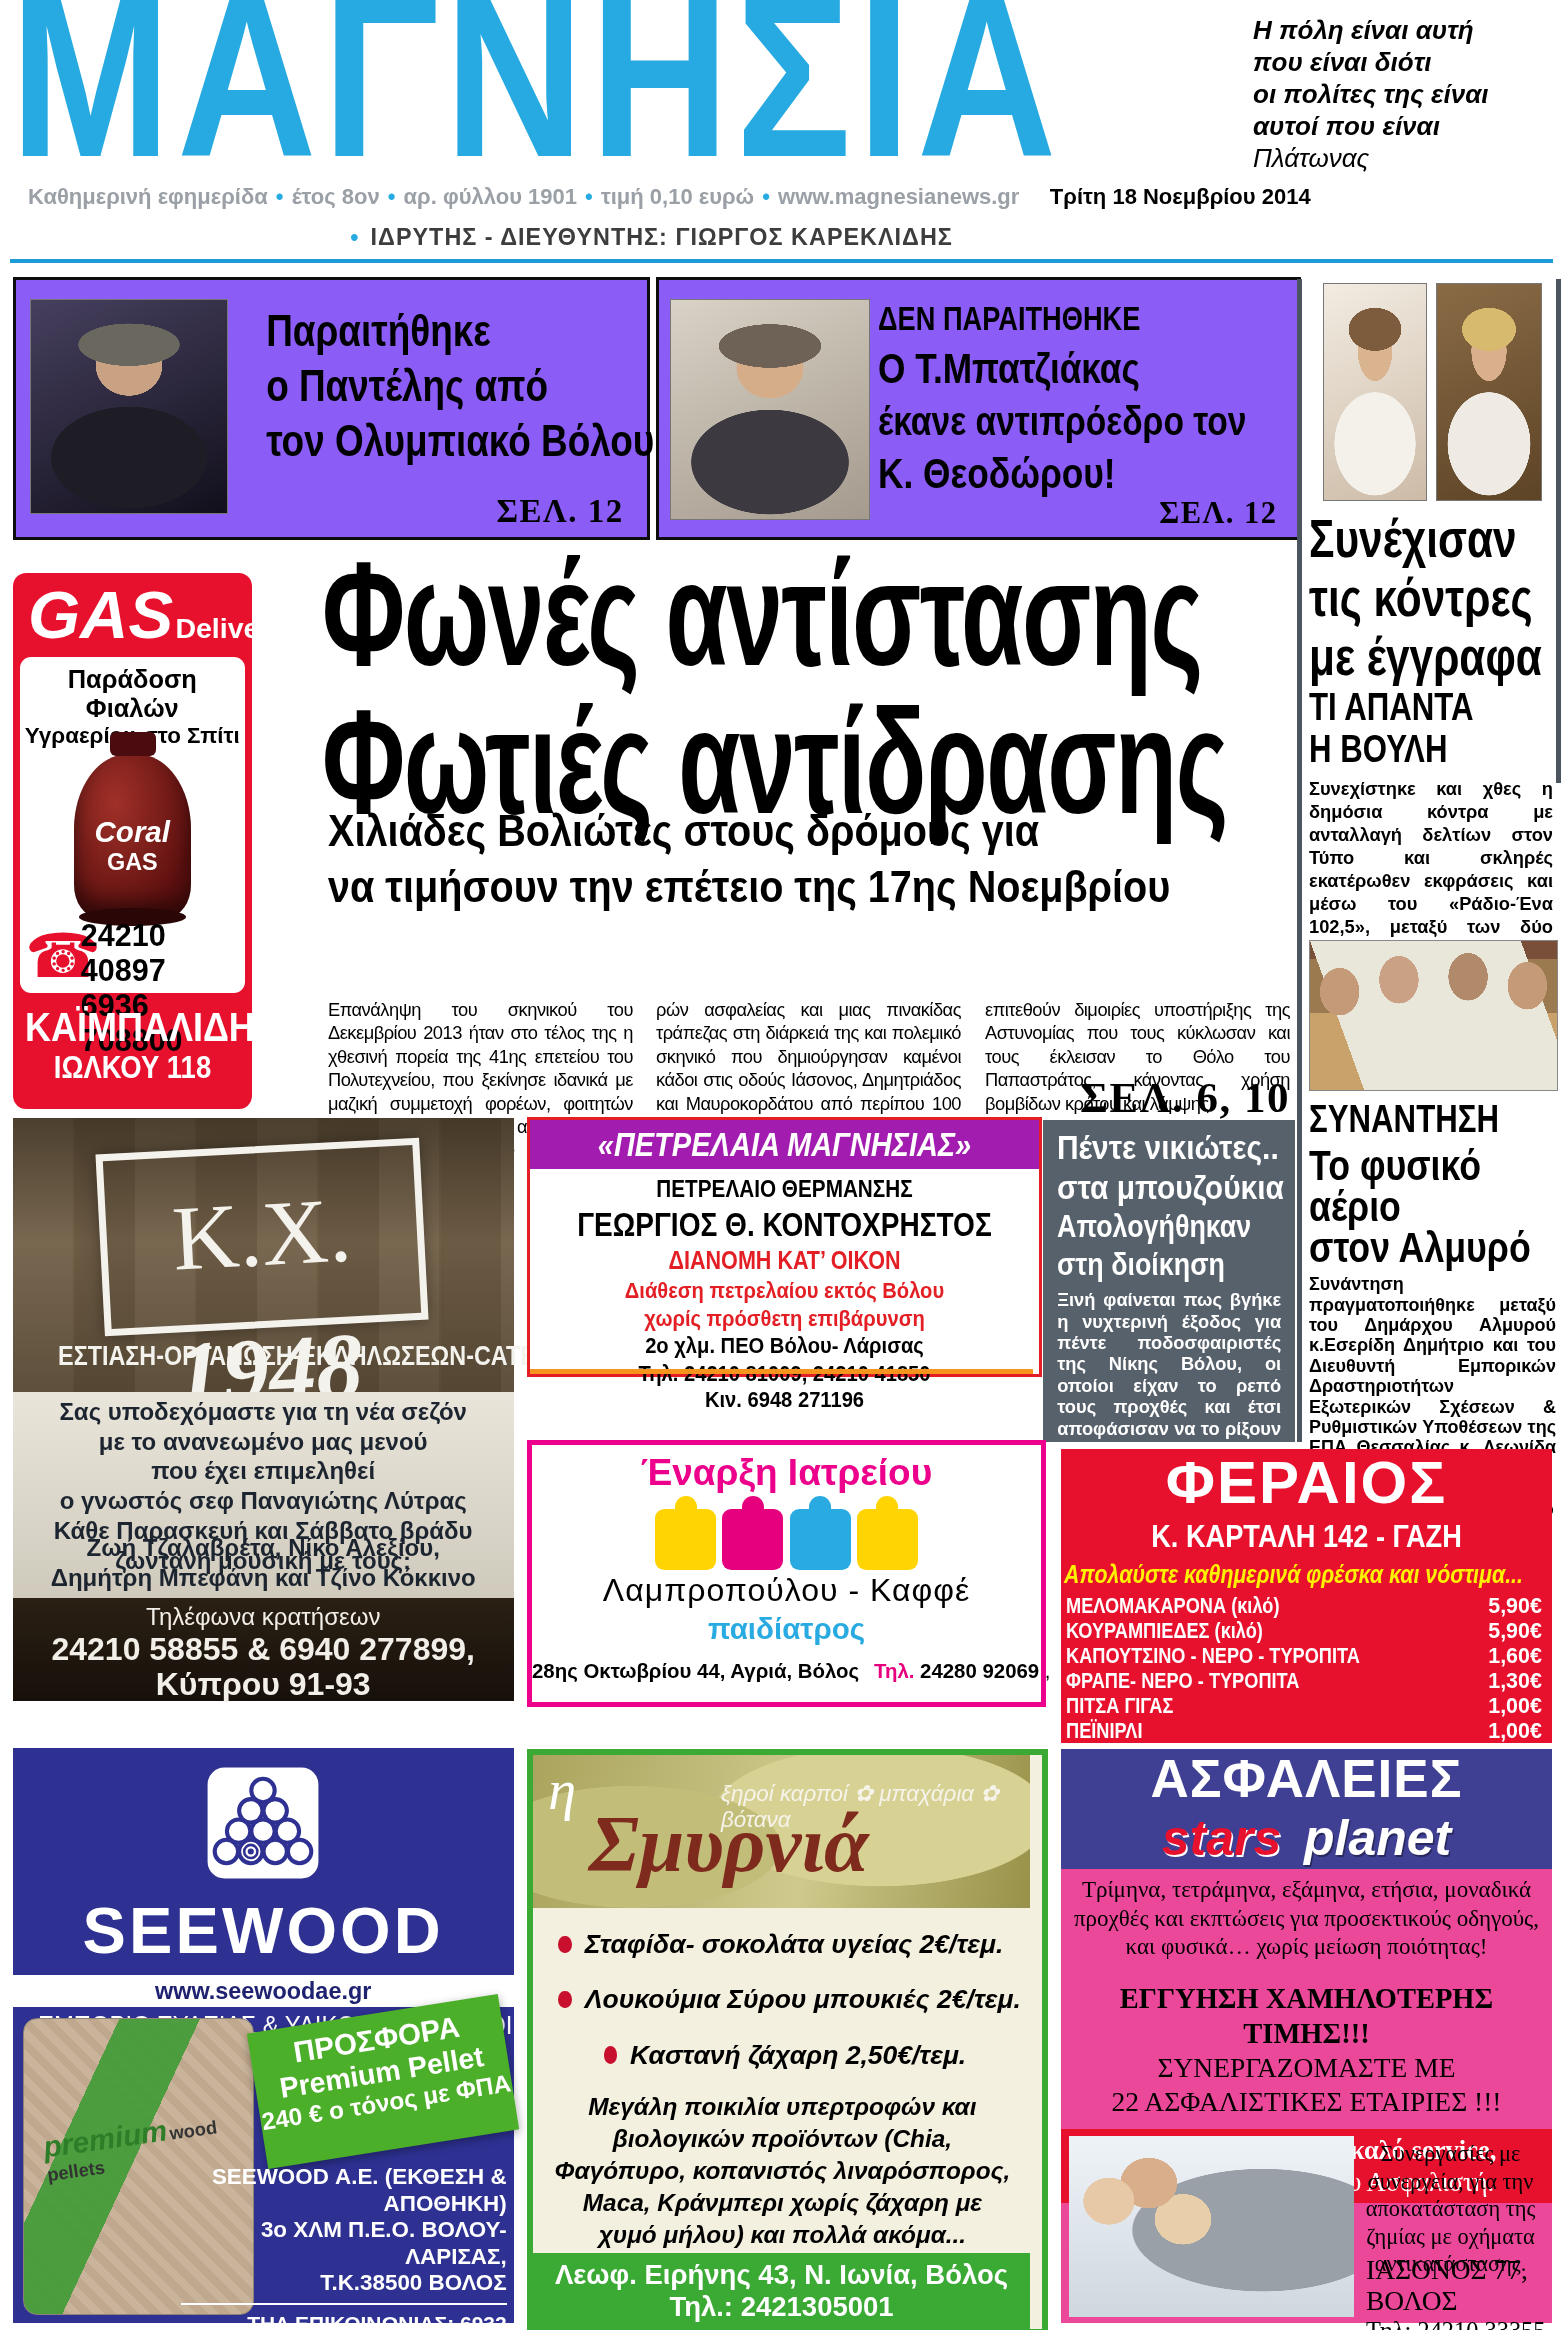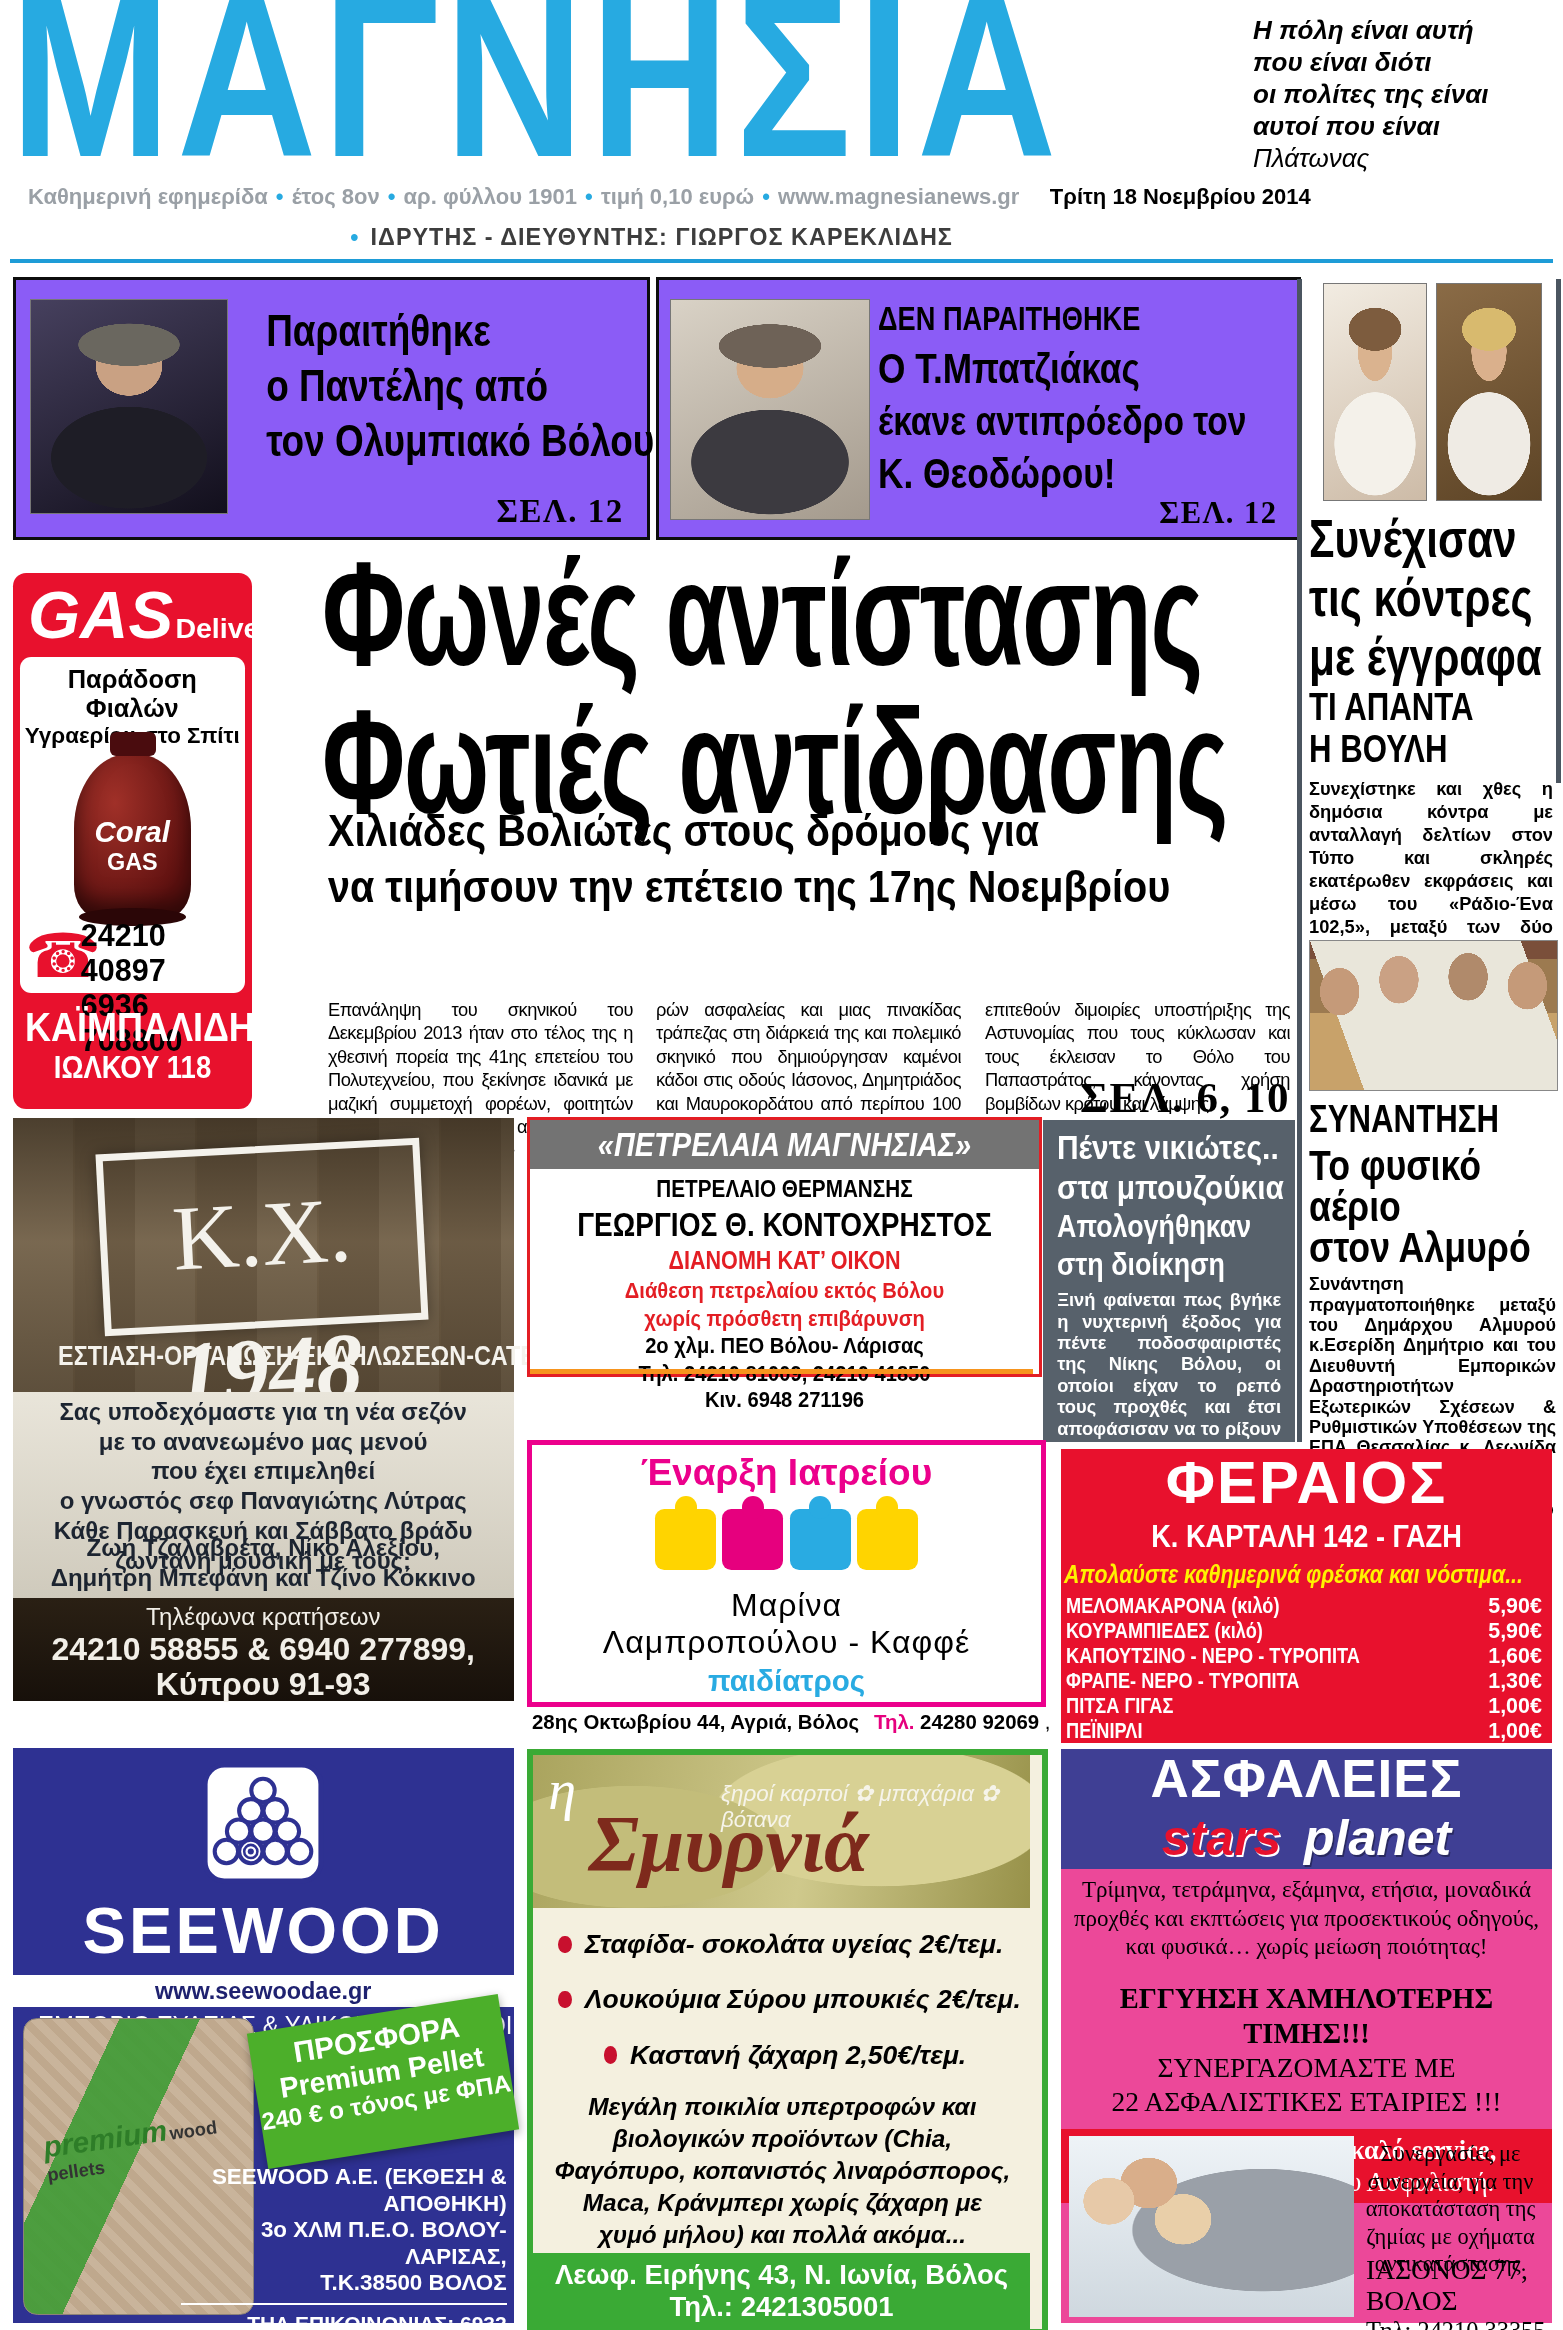--- a/index.html
+++ b/index.html
@@ -81,21 +81,21 @@
       linear-gradient(180deg, rgba(35,26,15,.55), rgba(90,75,55,.12) 45%, rgba(35,26,15,.35)),
       repeating-linear-gradient(90deg, #7d6c54 0 60px, #746249 60px 62px, #6e5d46 62px 122px);}
   .kx-stamp{border:7.1px solid #f4f2ec;transform:rotate(-3deg);color:#f4f2ec;
       font-family:"Liberation Serif",serif;box-shadow:0 0 15.3px rgba(0,0,0,.35);}
   .kx-light{background:linear-gradient(180deg,#e9e5da,#cfcabc);}
   .kx-dark{background:linear-gradient(180deg,#2a2014,#17100a);}
   .kx-line{font-size:24px;line-height:29.5px;font-weight:700;color:#1c2430;}
 
   
   .petrol{background:#fff;border:3.1px solid #E31E24;}
-  .petrol-head{background:#737373;color:#fff;}
+  .petrol-head{background:#a21caf;color:#fff;}
   .petrol-orange{background:#F7941D;}
 
   
   .nik{background:#57616B;color:#fff;}
   .nik-h{font-size:34px;line-height:40px;font-weight:700;--sx:.88;text-align:left;transform-origin:0 50%;}
   .nik-h2{font-size:30.5px;line-height:38px;font-weight:700;--sx:.88;text-align:left;transform-origin:0 50%;}
 
   
   .iatreio{background:#fff;border:5.1px solid #EC008C;}
   .puz{display:inline-block;width:61px;height:61px;border-radius:9.2px;position:relative;margin:0 3.1px;}
@@ -298,21 +298,20 @@
       <div class="jx b" style="font-size:18.3px;line-height:21.4px;margin-top:6.1px;">Ξινή φαίνεται πως βγήκε η νυχτερινή έξοδος για πέντε  ποδοσφαιριστές της Νίκης Βόλου, οι οποίοι είχαν το ρεπό τους  προχθές και έτσι αποφάσισαν να το ρίξουν λίγο έξω.</div>
       <div class="rx selref" style="font-size:35px;margin-top:4.1px;">ΣΕΛ. 11</div>
     </div>
   </div>
 
   <div class="abs iatreio cx" style="left:527px;top:1440px;width:509px;height:257px;">
     <div class="b" style="font-size:37px;color:#EC008C;margin-top:7.1px;">Έναρξη Ιατρείου</div>
     <div style="margin-top:15.3px;">
       <span class="puz" style="background:#FFD400;"></span><span class="puz" style="background:#E6007E;"></span><span class="puz" style="background:#29ABE2;"></span><span class="puz" style="background:#FFD400;"></span>
     </div>
-    <div style="font-size:32px;margin-top:14.2px;letter-spacing:1px;">Μαρίνα</div>
     <div style="font-size:32px;letter-spacing:1px;">Λαμπροπούλου - Καφφέ</div>
     <div class="b" style="font-size:29.5px;color:#29ABE2;margin-top:3.1px;">παιδίατρος</div>
     <div class="nw" style="font-size:20.4px;margin-top:13.2px;">
       <span class="b">28ης Οκτωβρίου 44, Αγριά, Βόλος</span>
       <span class="b" style="color:#E6007E;margin-left:9.2px;">Τηλ.</span>
       <span class="b">24280 92069</span>
       <span>,</span>
       <span class="b" style="color:#29ABE2;margin-left:5.1px;">Κιν.</span>
       <span class="b">6977 153550</span>
     </div>

